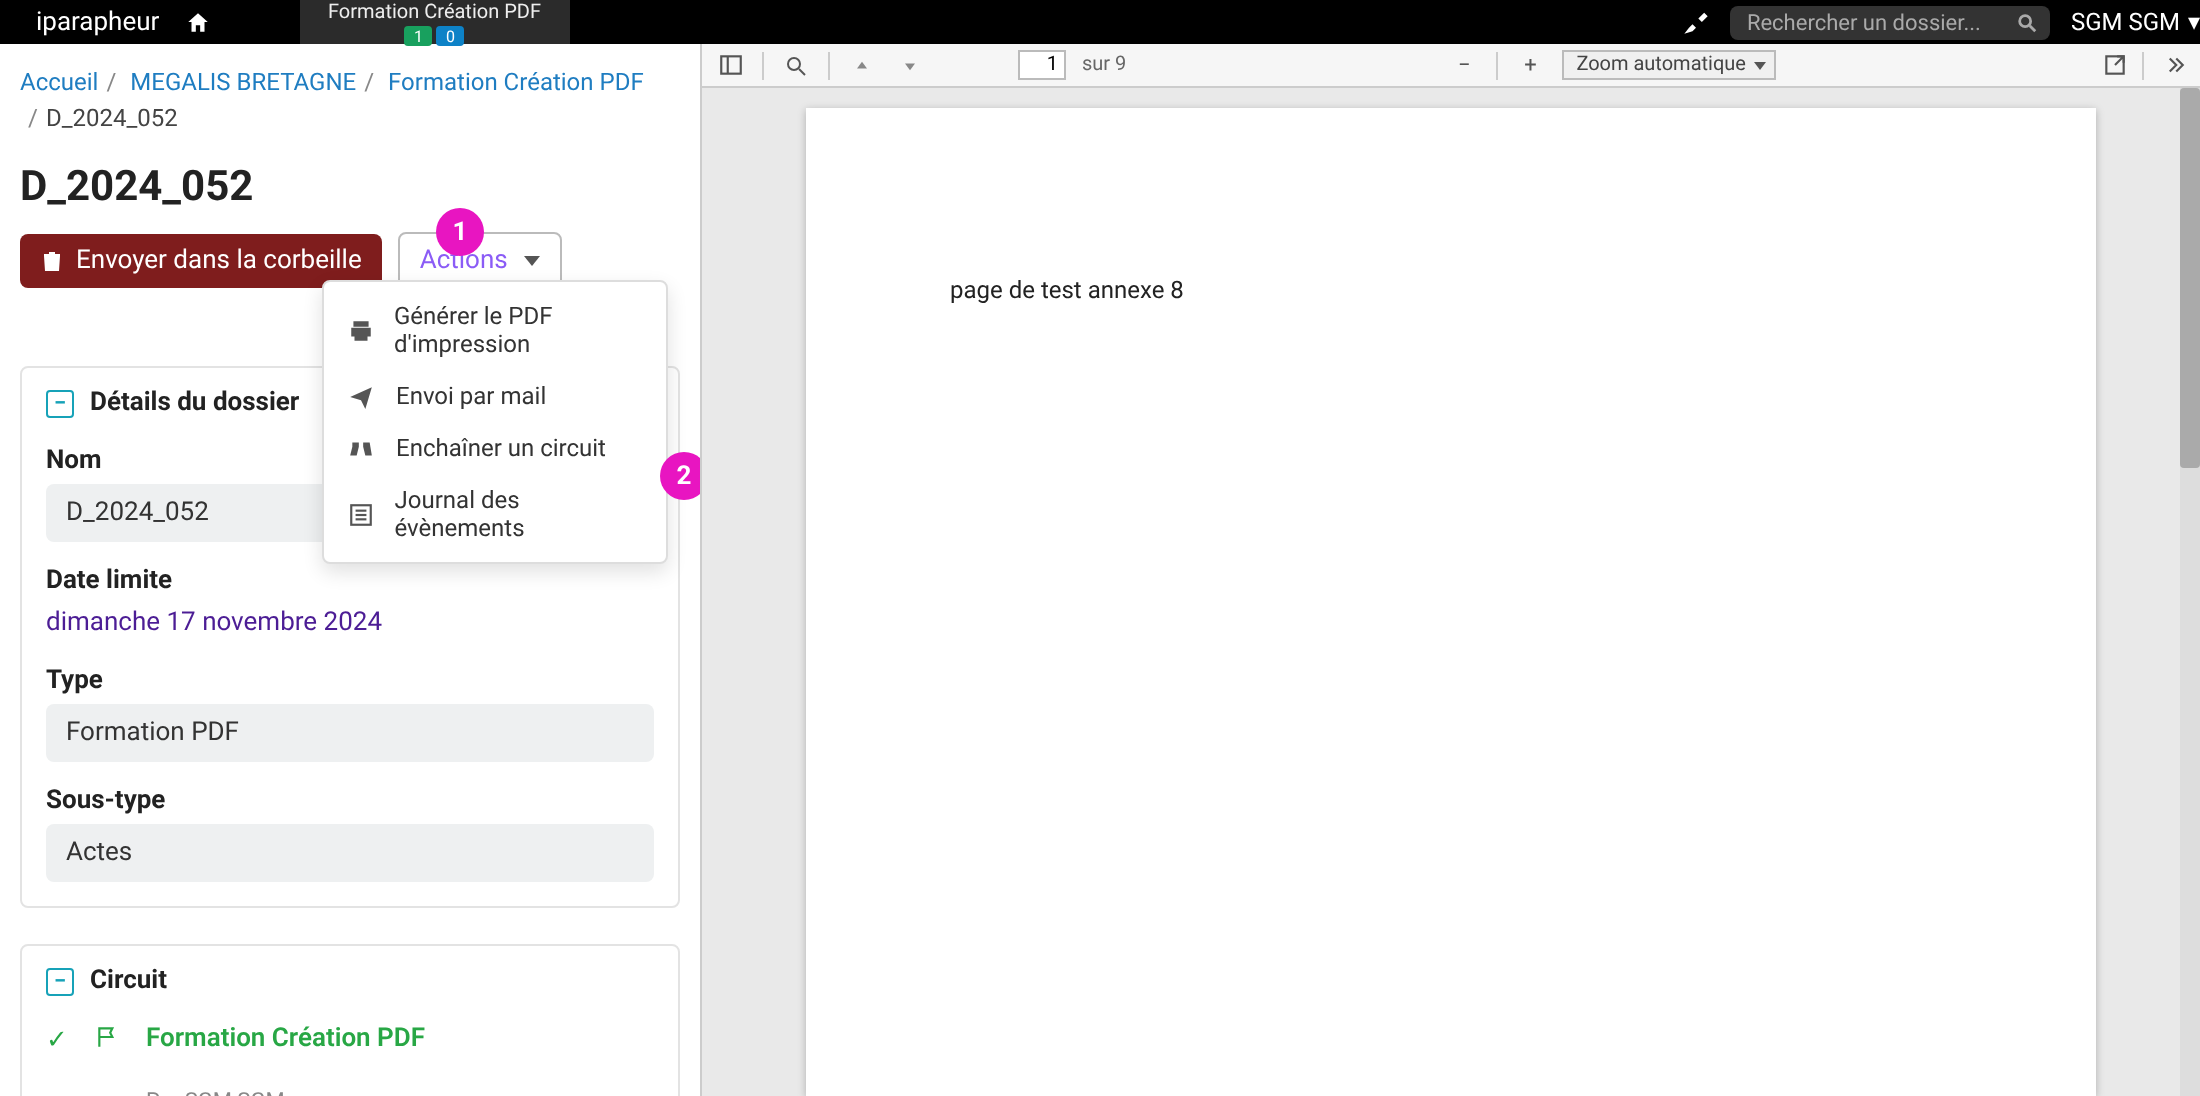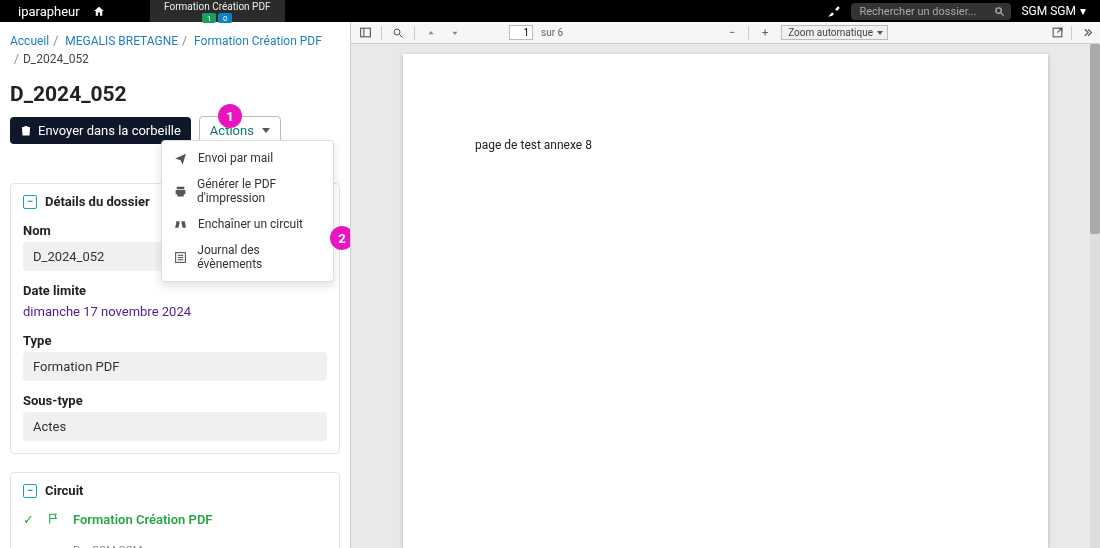--- a/index.html
+++ b/index.html
@@ -6,36 +6,36 @@
 body{width:1100px;height:548px;overflow:hidden;background:#fff}
 .topbar{height:22px;background:#000;color:#fff;display:flex;align-items:center;font-size:12px;position:relative}
 .topbar-left{display:flex;align-items:center;gap:12px;padding-left:18px}
 .brand{font-size:13px}
 .home-ic{display:inline-block}
 .tab-group{position:absolute;left:150px;top:0;display:flex;flex-direction:column;align-items:center;background:#2b2b2b;padding:1px 14px 2px;height:22px}
 .tab-title{font-size:10px;color:#eee}
 .tab-badges{display:flex;gap:2px;margin-top:1px}
 .badge{font-size:8px;width:14px;height:10px;border-radius:2px;display:flex;align-items:center;justify-content:center;color:#fff}
 .badge.g{background:#18a05e}.badge.b{background:#0d82c7}
-.topbar-right{margin-left:auto;display:flex;align-items:center;gap:10px;padding-right:14px}
+.topbar-right{margin-left:auto;display:flex;align-items:center;gap:10px;}
 .wrench{font-size:12px}
 .search-box{background:#333;border-radius:4px;height:17px;width:160px;display:flex;align-items:center;padding:0 8px;color:#aaa;font-size:11px;position:relative}
 .search-box .mg{position:absolute;right:6px;font-size:10px}
 .user-drop{font-size:12px;display:flex;align-items:flex-end;gap:4px}
 .layout{display:flex;height:calc(100% - 22px)}
 .left-pane{width:350px;padding:6px 10px 0 10px;overflow:hidden;position:relative}
 .breadcrumb{font-size:12px;color:#555;margin:4px 0 2px 0;line-height:1.5}
 .breadcrumb a{color:#1f7dc1;text-decoration:none}
 .breadcrumb span.sep{color:#888;margin:0 4px}
 .crumb-cur{color:#444}
 .page-title{font-size:21px;font-weight:700;margin:14px 0 10px 0;color:#222}
 .btn-row{display:flex;gap:8px;align-items:center}
 .btn{border-radius:4px;font-size:13px;padding:6px 10px;display:flex;align-items:center;gap:6px;cursor:pointer}
-.btn-teal{background:#0f172a;color:#fff;border:none}
-.btn-outline{background:#fff;color:#0f766e;border:1px solid #bbb}
+.btn-teal{background:#7f1d1d;color:#fff;border:none}
+.btn-outline{background:#fff;color:#8b5cf6;border:1px solid #bbb}
 .caret-dn{width:0;height:0;border-left:4px solid transparent;border-right:4px solid transparent;border-top:5px solid #555;margin-left:2px}
 .dropdown{position:absolute;left:161px;top:118px;width:173px;background:#fff;border:1px solid #ddd;border-radius:4px;box-shadow:0 4px 10px rgba(0,0,0,.12);z-index:30;padding:4px 0}
 .dd-item{display:flex;align-items:center;gap:10px;padding:6px 12px;font-size:12px;color:#333;cursor:pointer}
 .dd-ic{width:14px;text-align:center;color:#555;font-size:12px}
 .dd-item.hl{border:3px solid #e815c1;margin:-3px}
 .card{border:1px solid #e3e3e3;border-radius:4px;margin-top:38px;padding:0}
 .card-hd{display:flex;align-items:center;gap:8px;padding:10px 12px 8px;font-size:13px;font-weight:700;color:#222}
 .card-toggle{width:14px;height:14px;border:1.5px solid #17a2b8;border-radius:2px;display:flex;align-items:center;justify-content:center;color:#17a2b8;font-size:11px;line-height:1}
 .card-body{padding:0 12px 12px}
 .fld-lbl{font-size:13px;font-weight:700;color:#222;margin-top:6px;margin-bottom:4px}
@@ -133,32 +133,32 @@
       </button>
     </div>
 
     <div class="callout" style="left:218px;top:82px">1</div>
     <div class="callout" style="left:330px;top:204px">2</div>
 
     <div class="dropdown">
       <div class="dd-item">
         <span class="dd-ic">
             <svg width="13" height="13" viewBox="0 0 24 24" fill="#555">
+              <path d="M5 3h14v5H5zM3 9h18v8h-3v4H6v-4H3zM8 15h8v4H8z"></path>
+            </svg>
+          </span>
+        <span>Générer le PDF d'impression</span>
+      </div>
+      <div class="dd-item">
+        <span class="dd-ic">
+            <svg width="13" height="13" viewBox="0 0 24 24" fill="#555">
               <path d="M2 12l20-9-6 20-4-8z"></path>
             </svg>
           </span>
         <span>Envoi par mail</span>
-      </div>
-      <div class="dd-item">
-        <span class="dd-ic">
-            <svg width="13" height="13" viewBox="0 0 24 24" fill="#555">
-              <path d="M5 3h14v5H5zM3 9h18v8h-3v4H6v-4H3zM8 15h8v4H8z"></path>
-            </svg>
-          </span>
-        <span>Générer le PDF d'impression</span>
       </div>
       <div class="dd-item">
         <span class="dd-ic">
             <svg width="13" height="13" viewBox="0 0 24 24" fill="#555">
               <path d="M4 6h6v4l-2 8H2l2-8zM14 6h6l2 12h-6l-2-8z"></path>
             </svg>
           </span>
         <span>Enchaîner un circuit</span>
       </div>
       <div class="dd-item">
@@ -235,21 +235,21 @@
             <path d="M6 15l6-8 6 8z"></path>
           </svg>
         </span>
       <span class="vt-ic">
           <svg width="10" height="10" viewBox="0 0 24 24" fill="#888">
             <path d="M6 9l6 8 6-8z"></path>
           </svg>
         </span>
       <div style="width:30px"></div>
       <input class="vt-pg-inp" value="1" style="">
-      <span class="vt-pg-of">sur 6</span>
+      <span class="vt-pg-of">sur 9</span>
       <div class="vt-spacer"></div>
       <span class="vt-ic">−</span>
       <span class="vt-sep"></span>
       <span class="vt-ic">+</span>
       <div class="vt-zoom">
           <span>Zoom automatique</span>
         </div>
       <div class="vt-spacer"></div>
       <div class="vt-right">
         <span class="vt-ic">

